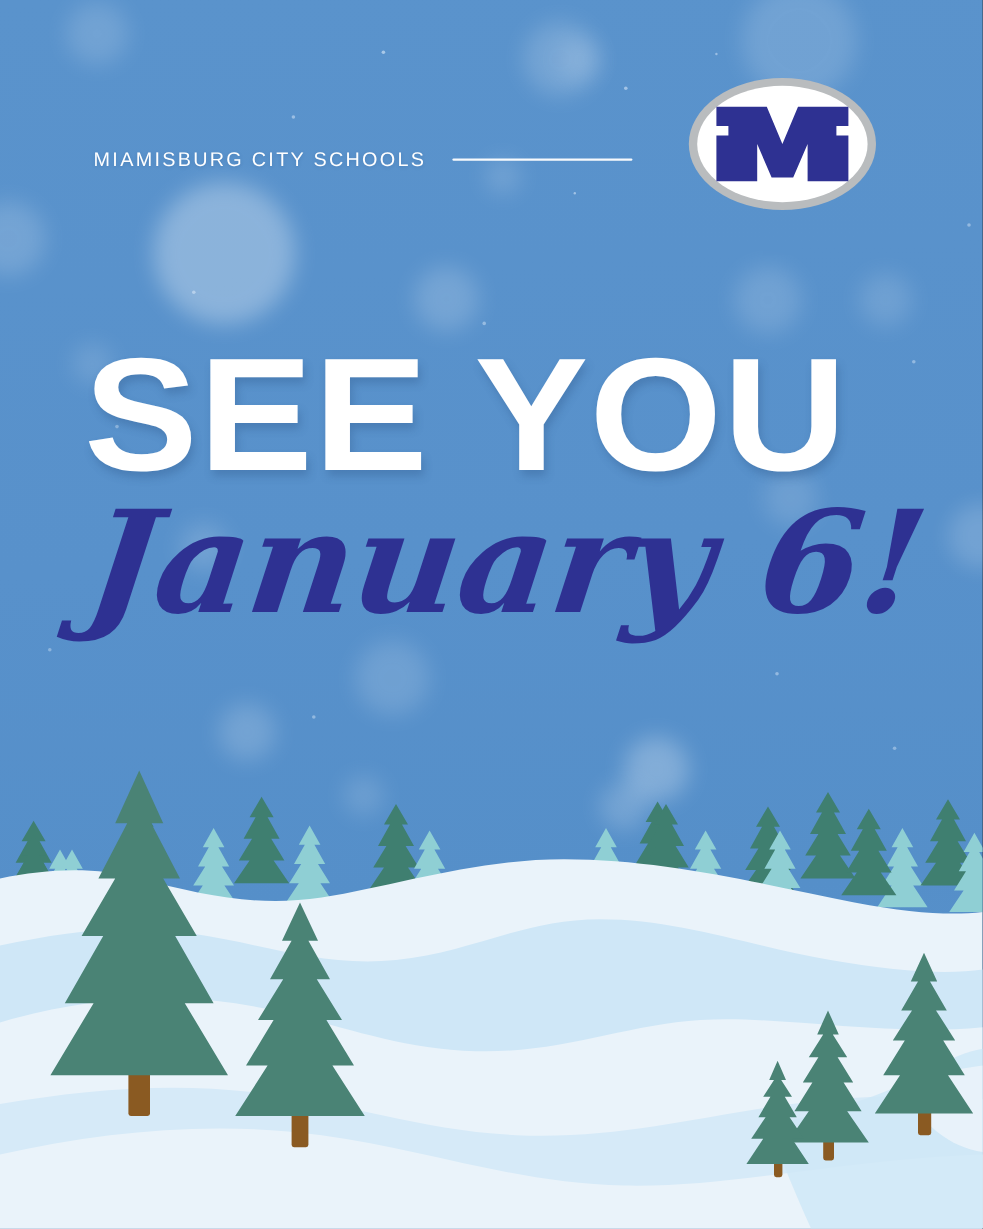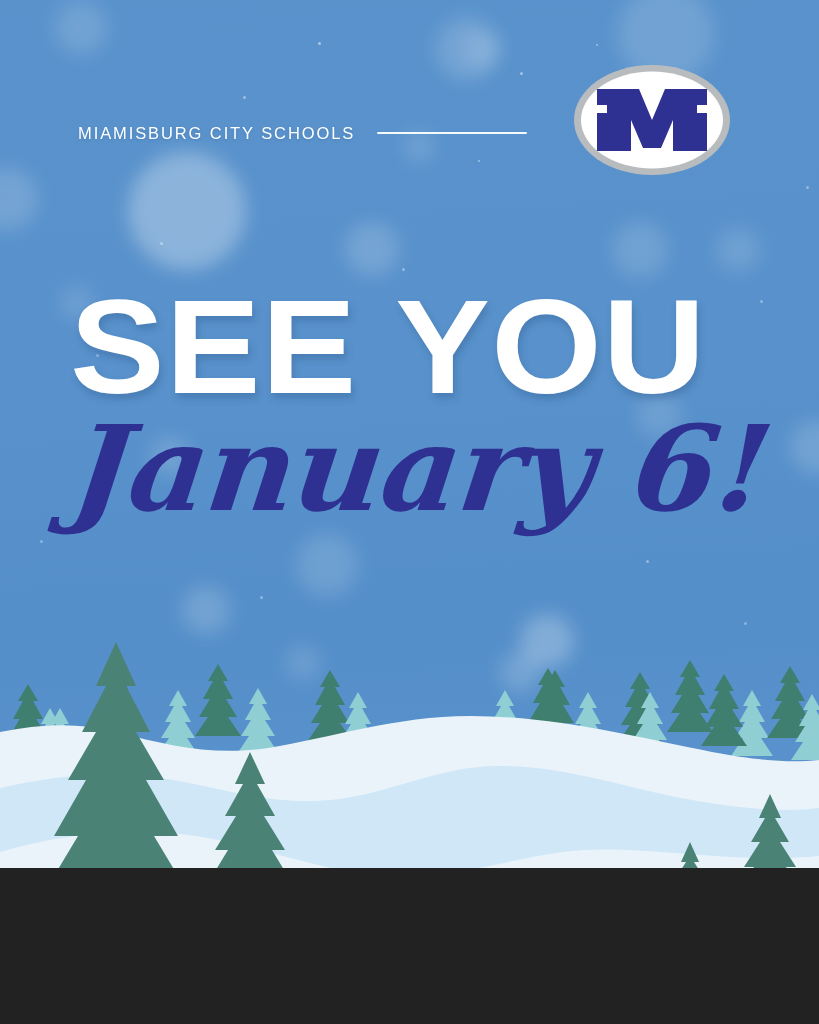--- a/index.html
+++ b/index.html
@@ -3,21 +3,21 @@
 <meta charset="utf-8">
 <style>
   html, body {
     margin: 0;
     padding: 0;
     background: #222;
   }
   #poster {
     position: relative;
     width: 819px;
-    height: 868px;
+    height: 1024px;
     overflow: hidden;
     font-family: "Liberation Sans", sans-serif;
     background: linear-gradient(177deg, #5a93cc 0%, #5891cb 45%, #558fc9 72%, #5b93cd 100%);
   }
 
   
   .bokeh {
     position: absolute;
     border-radius: 50%;
     background: #ffffff;

